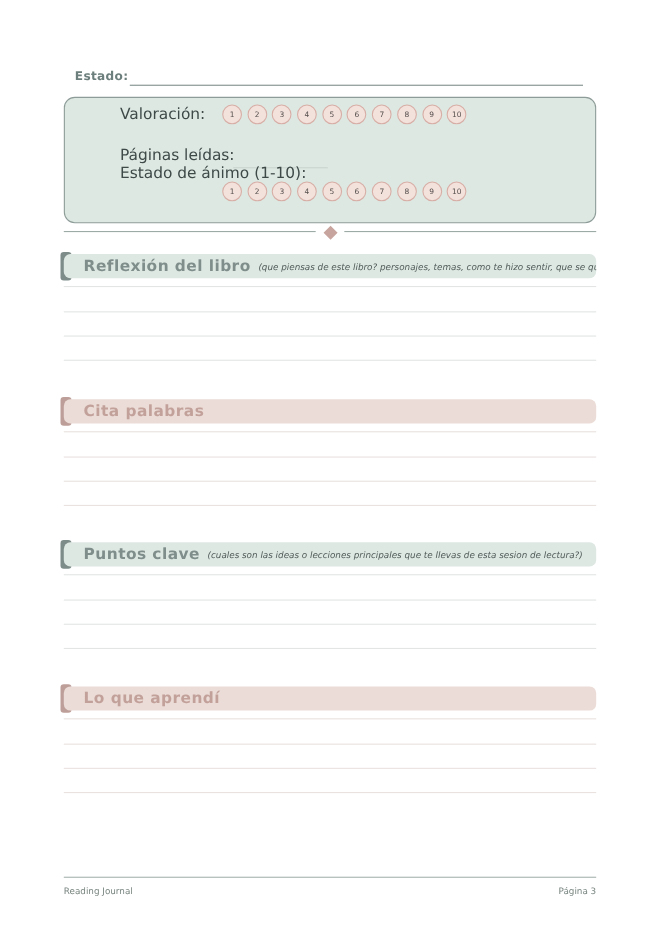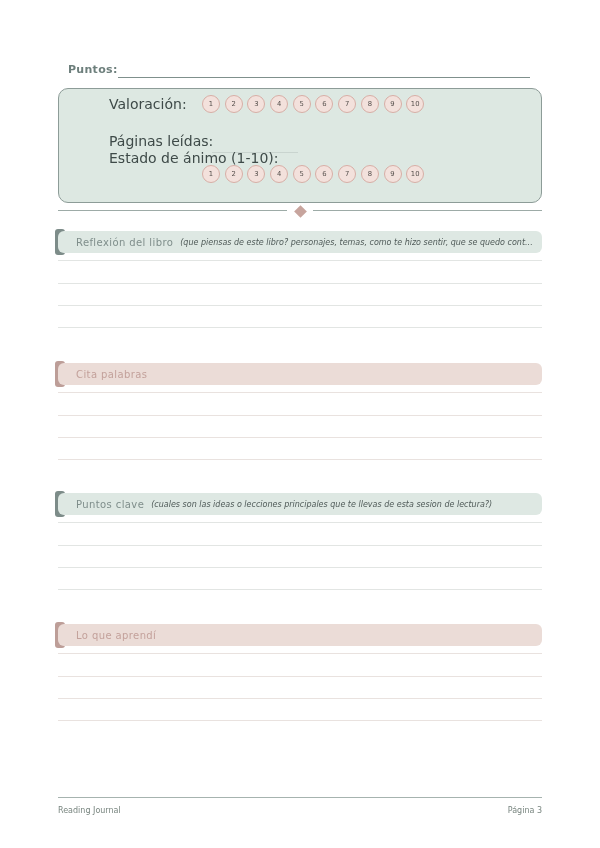--- a/index.html
+++ b/index.html
@@ -28,21 +28,21 @@
   .dseg { position:absolute; top:210px; height:0; border-top:1.3px solid #9daba7; }
   .diamond { position:absolute; left:295.5px; top:206.5px; width:9px; height:9px;
              background:#c7a49d; transform:rotate(45deg); }
 
   
   .section { position:absolute; left:58px; width:484px; }
   .section .tab   { position:absolute; left:-3px; top:0; width:10px; height:26px; border-radius:3px; }
   .section .shead { position:absolute; left:0; top:2px; width:484px; height:22px; border-radius:6px;
                     display:flex; align-items:center; padding-left:18px;
                     white-space:nowrap; overflow:hidden; }
-  .section .stitle { font-size:10px; font-weight:normal; letter-spacing:0.4px; }
+  .section .stitle { font-size:14px; font-weight:bold; letter-spacing:0.4px; }
   .section .shint  { font-size:8px; font-style:italic; color:#4f5a58; margin-left:7px; }
   .section .rline  { position:absolute; left:0; width:484px; height:0; }
   .section.sage .tab    { background:#7d8c89; }
   .section.sage .shead  { background:#dee8e3; }
   .section.sage .stitle { color:#7f8e8b; }
   .section.sage .rline  { border-bottom:1px solid #e2e5e3; }
   .section.rose .tab    { background:#bd9e98; }
   .section.rose .shead  { background:#ebdcd7; }
   .section.rose .stitle { color:#c3a19b; }
   .section.rose .rline  { border-bottom:1px solid #e9e2df; }
@@ -52,21 +52,21 @@
   .footer-line  { position:absolute; left:58px; top:797px; width:484px; height:0;
                   border-bottom:1px solid #a6b3af; }
   .footer-left  { position:absolute; left:58px; top:806px; font-size:8px; color:#78857f; }
   .footer-right { position:absolute; right:58px; top:806px; font-size:8px; color:#78857f;padding-left:34px; }
 </style>
 </head>
 <body>
 
 <div class="page">
 
-  <span class="fecha-label">Puntos:</span>
+  <span class="fecha-label">Estado:</span>
   <div class="fecha-line"></div>
 
   <div class="stats-box">
     <span class="lbl" style="top:8px">Valoración:</span>
     <div class="scale" style="top:6px">
         <span class="circ">1</span>
         <span class="circ">2</span>
         <span class="circ">3</span>
         <span class="circ">4</span>
         <span class="circ">5</span>

